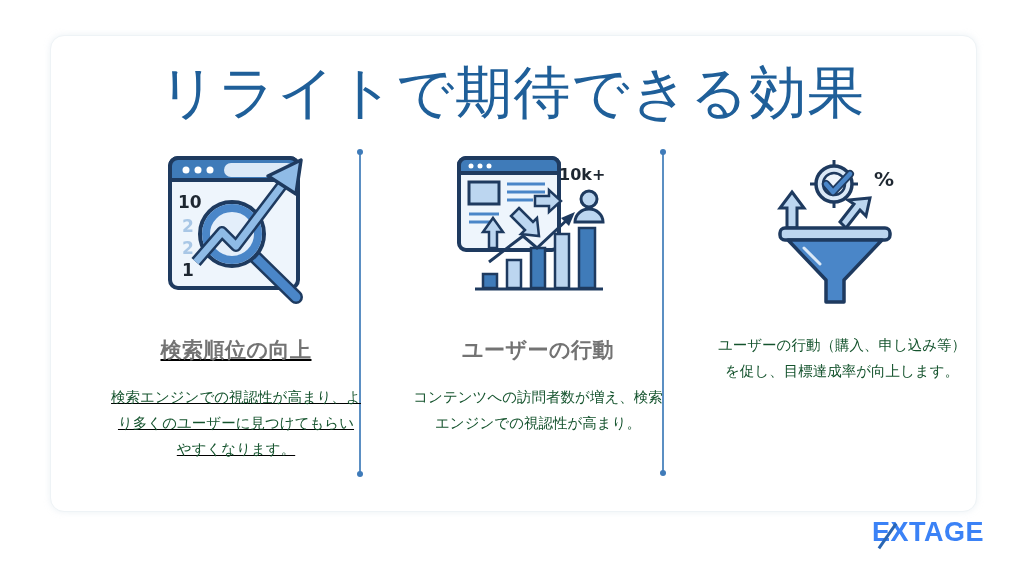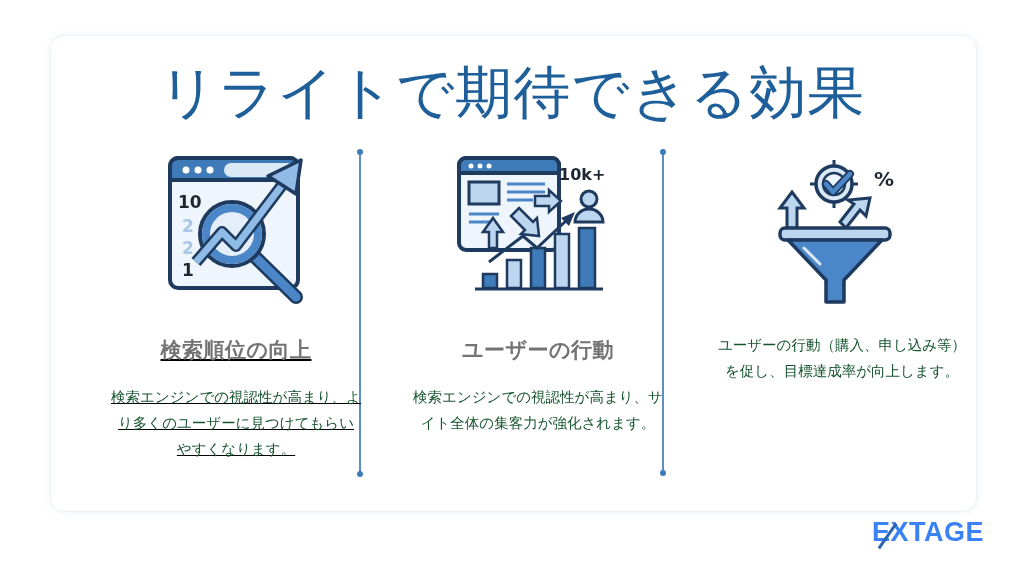--- a/index.html
+++ b/index.html
@@ -94,21 +94,21 @@
       <rect x="54" y="108" width="14" height="28" fill="#bcd6f0" stroke="#1e3a5f" stroke-width="2.5"></rect>
       <rect x="78" y="96" width="14" height="40" fill="#3f7bb9" stroke="#1e3a5f" stroke-width="2.5"></rect>
       <rect x="102" y="82" width="14" height="54" fill="#bcd6f0" stroke="#1e3a5f" stroke-width="2.5"></rect>
       <rect x="126" y="76" width="16" height="60" fill="#3f7bb9" stroke="#1e3a5f" stroke-width="2.5"></rect>
       <line x1="22" y1="137" x2="150" y2="137" stroke="#1e3a5f" stroke-width="3"></line>
       <polyline points="36,110 70,84 84,96 116,66" fill="none" stroke="#1e3a5f" stroke-width="3"></polyline>
       <polygon points="122,60 116,74 108,66" fill="#1e3a5f"></polygon>
     </svg>
   </div>
   <div class="heading">ユーザーの行動</div>
-  <div class="desc">検索エンジンでの視認性が高まり、サイト全体の集客力が強化されます。</div>
+  <div class="desc">コンテンツへの訪問者数が増え、検索エンジンでの視認性が高まり。</div>
 </div>
 
 <div class="col" style="left:666px;">
   <div class="icon">
     <svg width="160" height="160" viewBox="0 0 160 160">
       <circle cx="72" cy="32" r="18" fill="#dbe9f7" stroke="#1e3a5f" stroke-width="3.5"></circle>
       <circle cx="72" cy="32" r="11" fill="#eef5fc" stroke="#1e3a5f" stroke-width="2.5"></circle>
       <line x1="72" y1="8" x2="72" y2="13" stroke="#1e3a5f" stroke-width="3"></line>
       <line x1="72" y1="51" x2="72" y2="56" stroke="#1e3a5f" stroke-width="3"></line>
       <line x1="48" y1="32" x2="53" y2="32" stroke="#1e3a5f" stroke-width="3"></line>

